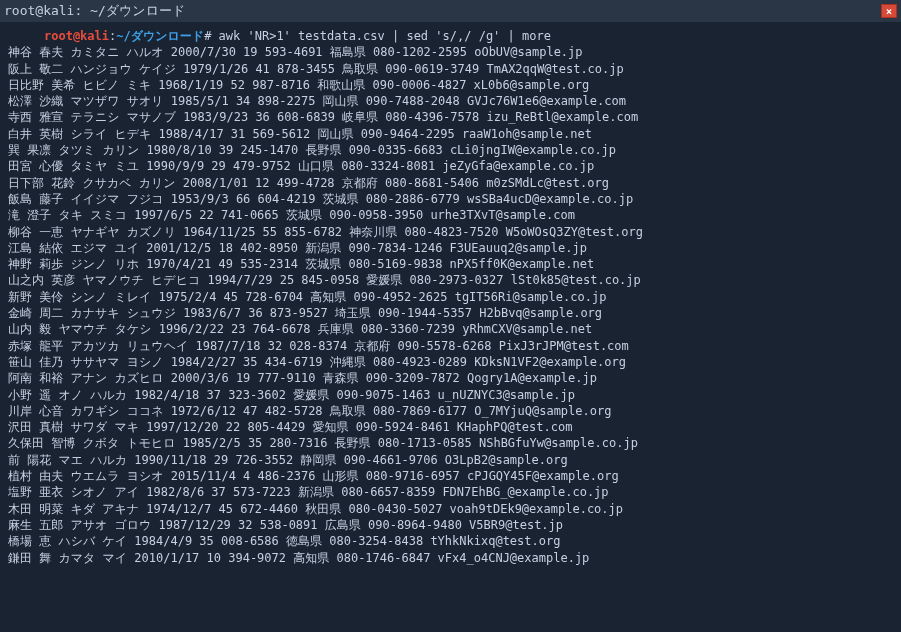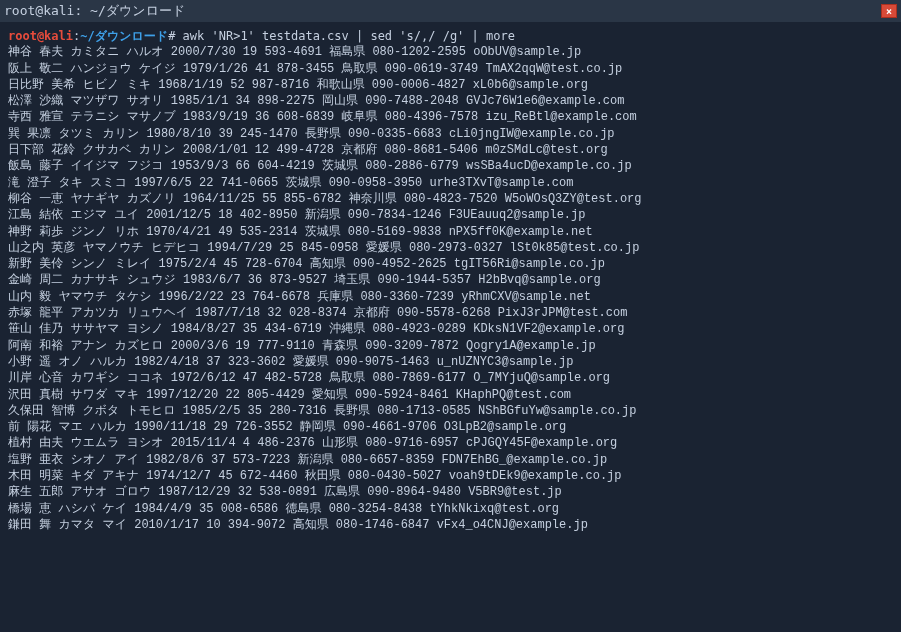--- a/index.html
+++ b/index.html
@@ -31,54 +31,56 @@
       justify-content: center;
       font-size: 10px;
       font-weight: bold;
       border: 1px solid #aa3020;
       cursor: pointer;
     }
     .terminal-body {
       padding: 6px 8px;
       line-height: 16.3px;
     }
-    .prompt-line { white-space: pre; }
+    .prompt-line { white-space: pre; margin-left: 36px; }
     .p-red { color: #e74c3c; font-weight: bold; }
     .p-blue { color: #3ea0e8; font-weight: bold; }
-    .row { white-space: pre; font-family: Liberation Mono, monospace; }
+    .row { white-space: pre; }
   </style>
 </head>
 <body>
 
 <div class="titlebar">
   <span class="titlebar-title">root@kali: ~/ダウンロード</span>
   <span class="close-btn">×</span>
 </div>
 
 <div class="terminal-body">
   <div class="prompt-line"><span class="p-red">root@kali</span><span>:</span><span class="p-blue">~/ダウンロード</span><span>#</span><span> awk 'NR&gt;1' testdata.csv | sed 's/,/ /g' | more</span></div>
   <div id="rows">
       <div class="row">神谷 春夫 カミタニ ハルオ 2000/7/30 19 593-4691 福島県 080-1202-2595 oObUV@sample.jp</div>
       <div class="row">阪上 敬二 ハンジョウ ケイジ 1979/1/26 41 878-3455 鳥取県 090-0619-3749 TmAX2qqW@test.co.jp</div>
       <div class="row">日比野 美希 ヒビノ ミキ 1968/1/19 52 987-8716 和歌山県 090-0006-4827 xL0b6@sample.org</div>
-      <div class="row">松澤 沙織 マツザワ サオリ 1985/1/1 34 898-2275 岡山県 090-7488-2048 GVJc76W1e6@example.com</div>
-      <div class="row">寺西 雅宣 テラニシ マサノブ 1983/9/19 36 608-6839 岐阜県 080-4396-7578 izu_ReBtl@example.com</div>
+      <div class="row">松澤 沙織 マツザワ サオリ 1985/5/1 34 898-2275 岡山県 090-7488-2048 GVJc76W1e6@example.com</div>
+      <div class="row">寺西 雅宣 テラニシ マサノブ 1983/9/23 36 608-6839 岐阜県 080-4396-7578 izu_ReBtl@example.com</div>
+      <div class="row">白井 英樹 シライ ヒデキ 1988/4/17 31 569-5612 岡山県 090-9464-2295 raaW1oh@sample.net</div>
       <div class="row">巽 果凛 タツミ カリン 1980/8/10 39 245-1470 長野県 090-0335-6683 cLi0jngIW@example.co.jp</div>
+      <div class="row">田宮 心優 タミヤ ミユ 1990/9/9 29 479-9752 山口県 080-3324-8081 jeZyGfa@example.co.jp</div>
       <div class="row">日下部 花鈴 クサカベ カリン 2008/1/01 12 499-4728 京都府 080-8681-5406 m0zSMdLc@test.org</div>
       <div class="row">飯島 藤子 イイジマ フジコ 1953/9/3 66 604-4219 茨城県 080-2886-6779 wsSBa4ucD@example.co.jp</div>
       <div class="row">滝 澄子 タキ スミコ 1997/6/5 22 741-0665 茨城県 090-0958-3950 urhe3TXvT@sample.com</div>
       <div class="row">柳谷 一恵 ヤナギヤ カズノリ 1964/11/25 55 855-6782 神奈川県 080-4823-7520 W5oWOsQ3ZY@test.org</div>
       <div class="row">江島 結依 エジマ ユイ 2001/12/5 18 402-8950 新潟県 090-7834-1246 F3UEauuq2@sample.jp</div>
       <div class="row">神野 莉歩 ジンノ リホ 1970/4/21 49 535-2314 茨城県 080-5169-9838 nPX5ff0K@example.net</div>
       <div class="row">山之内 英彦 ヤマノウチ ヒデヒコ 1994/7/29 25 845-0958 愛媛県 080-2973-0327 lSt0k85@test.co.jp</div>
       <div class="row">新野 美伶 シンノ ミレイ 1975/2/4 45 728-6704 高知県 090-4952-2625 tgIT56Ri@sample.co.jp</div>
       <div class="row">金崎 周二 カナサキ シュウジ 1983/6/7 36 873-9527 埼玉県 090-1944-5357 H2bBvq@sample.org</div>
       <div class="row">山内 毅 ヤマウチ タケシ 1996/2/22 23 764-6678 兵庫県 080-3360-7239 yRhmCXV@sample.net</div>
       <div class="row">赤塚 龍平 アカツカ リュウヘイ 1987/7/18 32 028-8374 京都府 090-5578-6268 PixJ3rJPM@test.com</div>
-      <div class="row">笹山 佳乃 ササヤマ ヨシノ 1984/8/27 35 434-6719 沖縄県 080-4923-0289 KDksN1VF2@example.org</div>
+      <div class="row">笹山 佳乃 ササヤマ ヨシノ 1984/2/27 35 434-6719 沖縄県 080-4923-0289 KDksN1VF2@example.org</div>
       <div class="row">阿南 和裕 アナン カズヒロ 2000/3/6 19 777-9110 青森県 090-3209-7872 Qogry1A@example.jp</div>
       <div class="row">小野 遥 オノ ハルカ 1982/4/18 37 323-3602 愛媛県 090-9075-1463 u_nUZNYC3@sample.jp</div>
       <div class="row">川岸 心音 カワギシ ココネ 1972/6/12 47 482-5728 鳥取県 080-7869-6177 O_7MYjuQ@sample.org</div>
       <div class="row">沢田 真樹 サワダ マキ 1997/12/20 22 805-4429 愛知県 090-5924-8461 KHaphPQ@test.com</div>
       <div class="row">久保田 智博 クボタ トモヒロ 1985/2/5 35 280-7316 長野県 080-1713-0585 NShBGfuYw@sample.co.jp</div>
       <div class="row">前 陽花 マエ ハルカ 1990/11/18 29 726-3552 静岡県 090-4661-9706 O3LpB2@sample.org</div>
       <div class="row">植村 由夫 ウエムラ ヨシオ 2015/11/4 4 486-2376 山形県 080-9716-6957 cPJGQY45F@example.org</div>
       <div class="row">塩野 亜衣 シオノ アイ 1982/8/6 37 573-7223 新潟県 080-6657-8359 FDN7EhBG_@example.co.jp</div>
       <div class="row">木田 明菜 キダ アキナ 1974/12/7 45 672-4460 秋田県 080-0430-5027 voah9tDEk9@example.co.jp</div>
       <div class="row">麻生 五郎 アサオ ゴロウ 1987/12/29 32 538-0891 広島県 090-8964-9480 V5BR9@test.jp</div>

